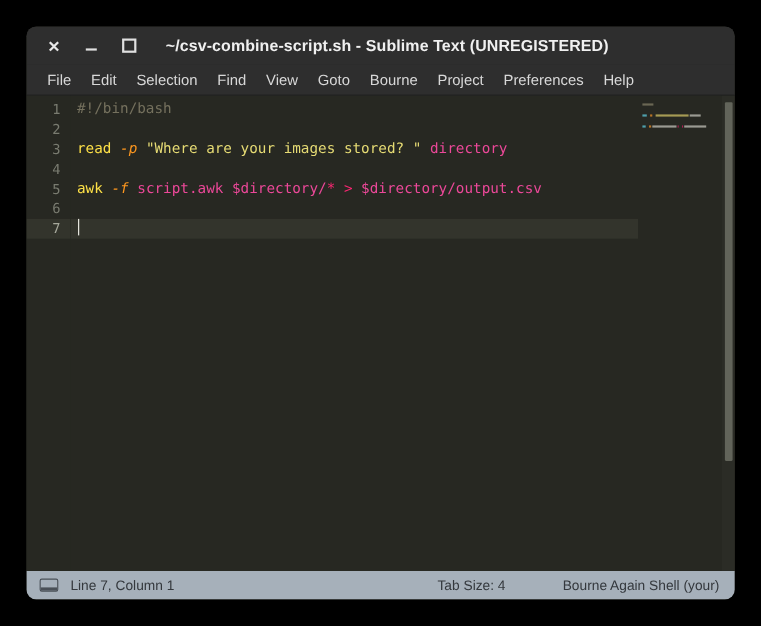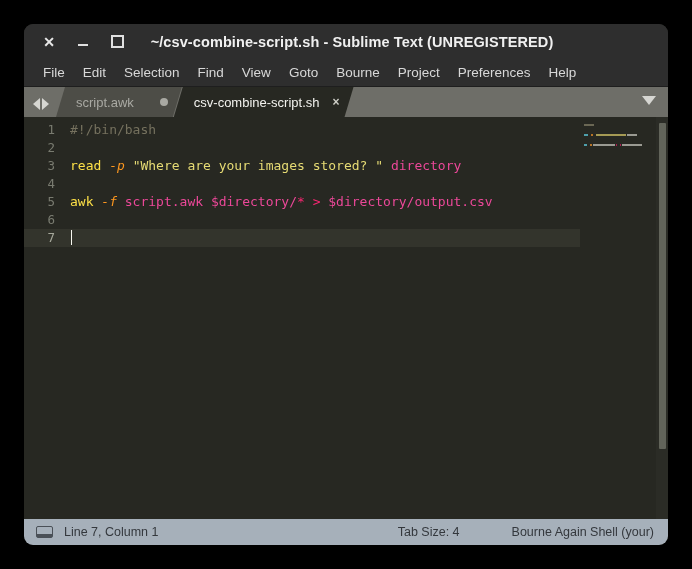--- a/index.html
+++ b/index.html
@@ -325,40 +325,20 @@
       <div class="menu-item">Selection</div>
       <div class="menu-item">Find</div>
       <div class="menu-item">View</div>
       <div class="menu-item">Goto</div>
       <div class="menu-item">Bourne</div>
       <div class="menu-item">Project</div>
       <div class="menu-item">Preferences</div>
       <div class="menu-item">Help</div>
     </div>
 
-    <div id="tabbar">
-      <div id="tab-nav">
-        <div class="nav-arrow left"></div>
-        <div class="nav-arrow right"></div>
-      </div>
-
-      <div class="tab inactive">
-        <span class="tab-shape"></span>
-        <span class="tab-label">script.awk</span>
-        <span class="tab-dot"></span>
-      </div>
-
-      <div class="tab active">
-        <span class="tab-shape"></span>
-        <span class="tab-label">csv-combine-script.sh</span>
-        <span class="tab-close">×</span>
-      </div>
-
-      <div id="tab-dropdown"></div>
-    </div>
 
     <div id="editor-area">
       <div id="gutter">
           <div class="gnum">1</div>
           <div class="gnum">2</div>
           <div class="gnum">3</div>
           <div class="gnum">4</div>
           <div class="gnum">5</div>
           <div class="gnum">6</div>
           <div class="gnum current">7</div>

